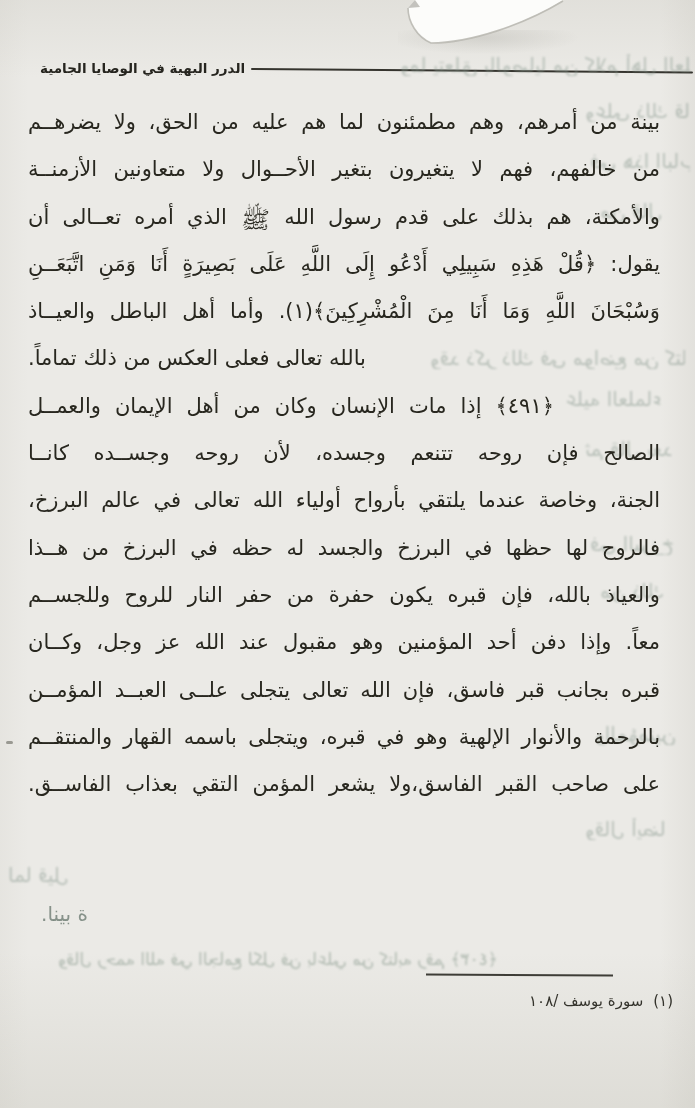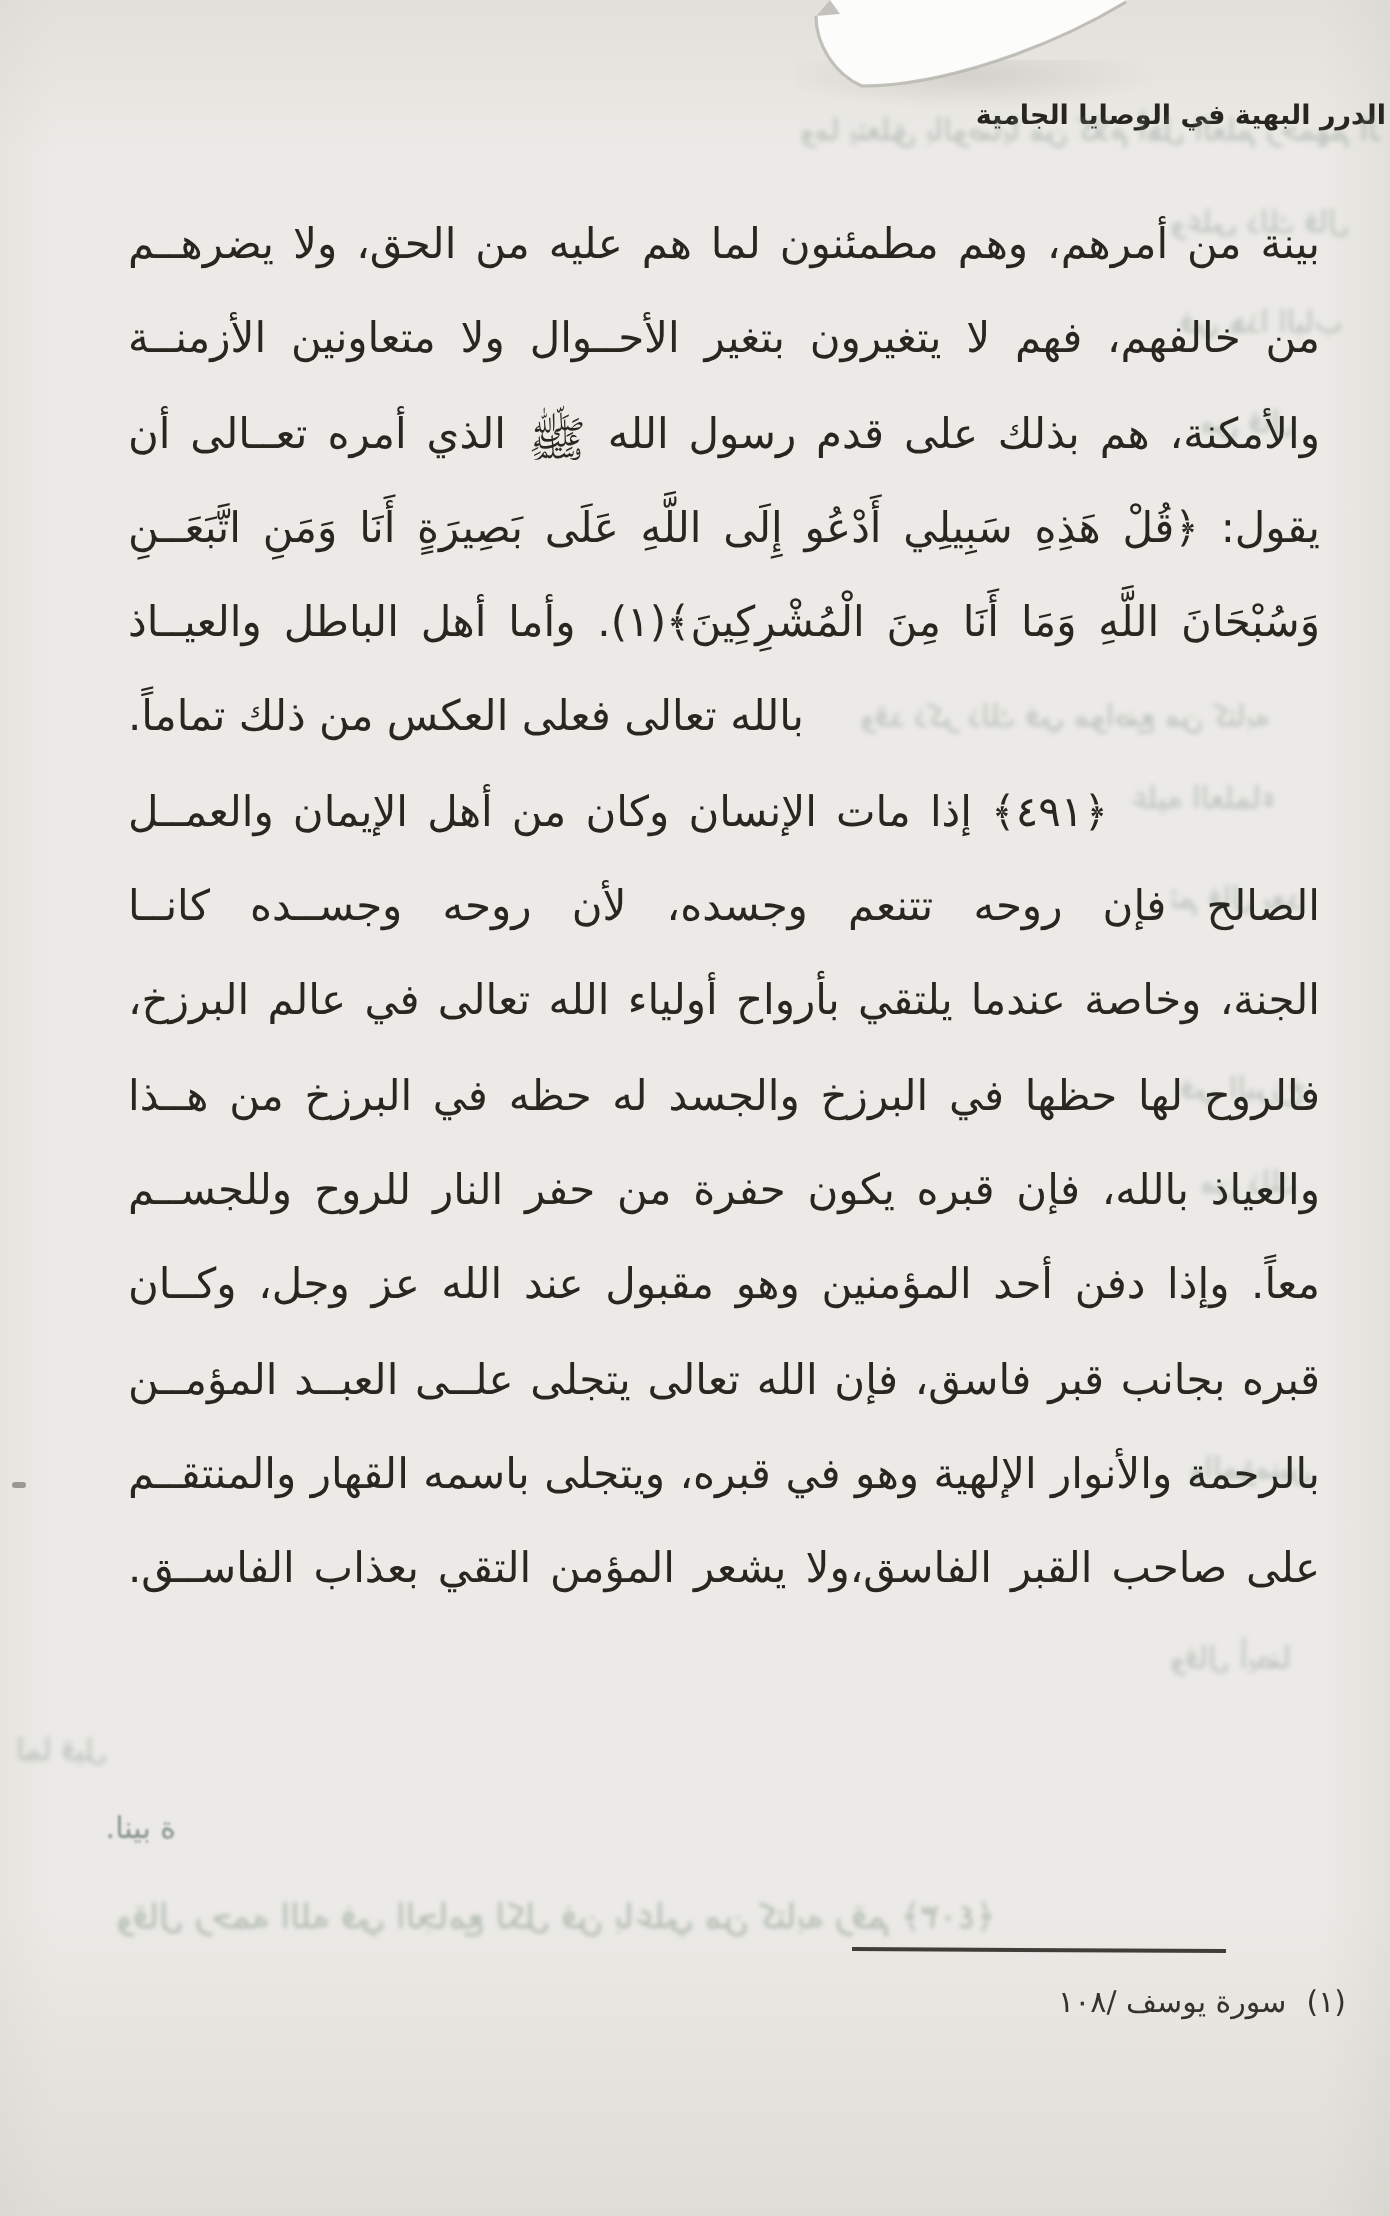--- a/index.html
+++ b/index.html
@@ -13,40 +13,40 @@
       linear-gradient(180deg, rgba(203,201,193,.30) 0%, rgba(255,255,255,0) 7%, rgba(255,255,255,0) 86%, rgba(188,186,175,.28) 100%),
       linear-gradient(270deg, rgba(196,194,186,.22) 0%, rgba(255,255,255,0) 5%),
       linear-gradient(90deg, rgba(205,203,196,.18) 0%, rgba(255,255,255,0) 4%),
       #ebeae6;
   }
   
   .fold{position:absolute;left:395px;top:0;width:175px;height:52px;}
   .fold-shadow{position:absolute;left:398px;top:30px;width:190px;height:26px;
     background:radial-gradient(ellipse at 45% 30%, rgba(90,90,80,.14), rgba(0,0,0,0) 65%);}
   
-  .header{position:absolute;top:50px;left:40px;right:2px;height:28px;display:flex;align-items:flex-end;direction:ltr;flex-direction:column;}
+  .header{position:absolute;top:50px;left:40px;right:2px;height:28px;display:flex;align-items:flex-end;direction:ltr;}
   .header-title{direction:rtl;font-size:13.5px;font-weight:bold;color:#26251f;white-space:nowrap;padding-bottom:2px;}
   .header-rule{flex:1;height:2px;background:#35342e;margin:0 0 8px 6px;transform:rotate(.45deg);transform-origin:left center;border-radius:1px;}
   
   .text-block{position:absolute;top:99px;left:28px;right:35px;direction:rtl;color:#28271f;}
   .line{height:47.3px;line-height:47.3px;font-size:21px;white-space:nowrap;overflow:hidden;
-        text-align:justify;text-align-last:justify;text-justify:inter-word;margin-left:36px;}
+        text-align:justify;text-align-last:justify;text-justify:inter-word;}
   .indent-first{padding-right:106px;}
   .end-left{text-align:center;text-align-last:left;}
   .closing{text-align:right;text-align-last:right;padding-right:112px;}
   .saw-symbol{display:inline-block;font-size:24px;line-height:20px;vertical-align:-4px;margin:0 1px;}
   
   .footnote-rule{position:absolute;top:974px;right:82px;width:187px;height:2px;background:#3e3d37;transform:rotate(.3deg);}
   .footnote{position:absolute;top:992px;right:22px;direction:rtl;font-size:15px;color:#33322b;white-space:nowrap;}
   .footnote .fn-marker{margin-left:10px;}
   .page-number{position:absolute;top:1026px;left:0;right:70px;text-align:center;font-size:19px;color:#2e2d26;}
   
   .ghost{position:absolute;direction:rtl;white-space:nowrap;overflow:hidden;
     color:rgba(138,154,144,.50);filter:blur(1.2px);transform:scaleX(-1);
-    font-size:15px;height:22px;line-height:22px;pointer-events:none;}
+    font-size:20px;height:22px;line-height:22px;pointer-events:none;}
   .g0{top:54px;left:400px;width:290px;}
   .g1{top:100px;left:585px;width:105px;}
   .g2{top:150px;left:590px;width:100px;}
   .g3{top:200px;left:600px;width:90px;}
   .g4{top:347px;left:430px;width:255px;}
   .g5{top:388px;left:565px;width:125px;}
   .g6{top:438px;left:585px;width:105px;}
   .g7{top:533px;left:590px;width:100px;}
   .g8{top:580px;left:600px;width:90px;}
   .g9{top:723px;left:595px;width:95px;}

